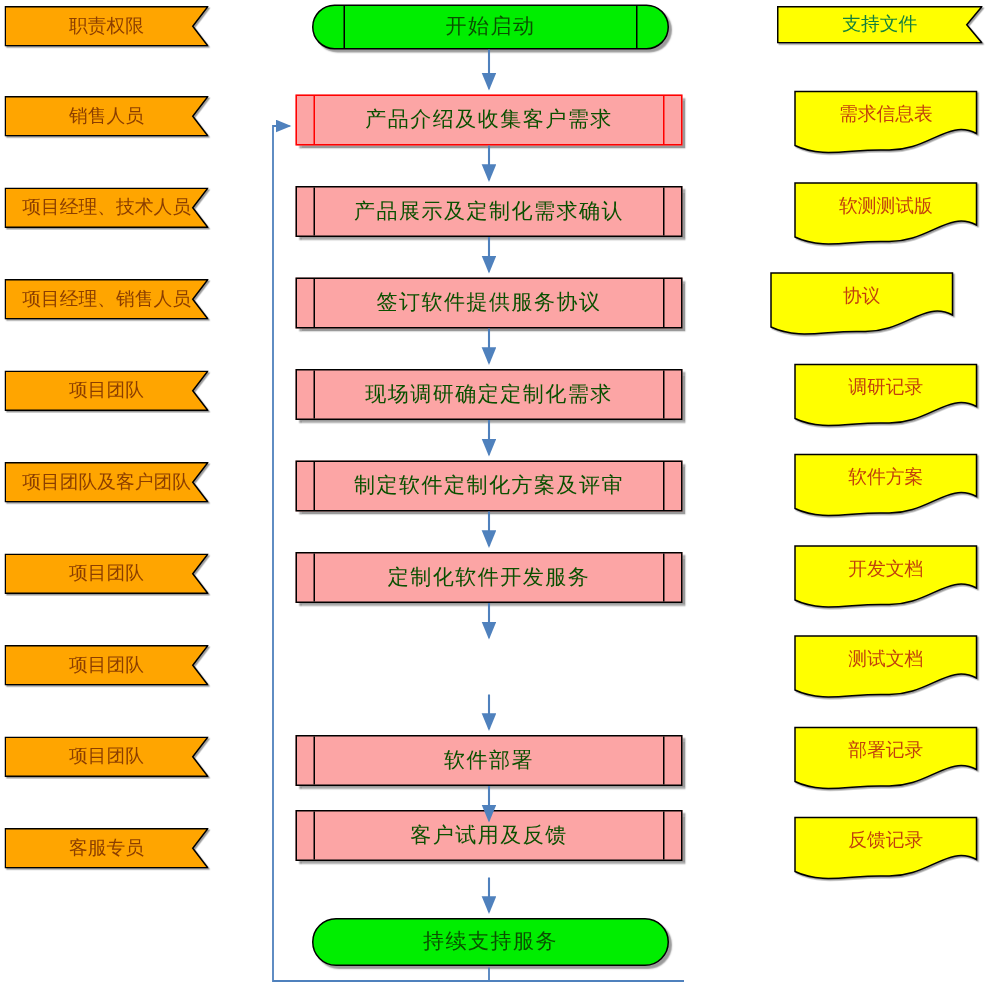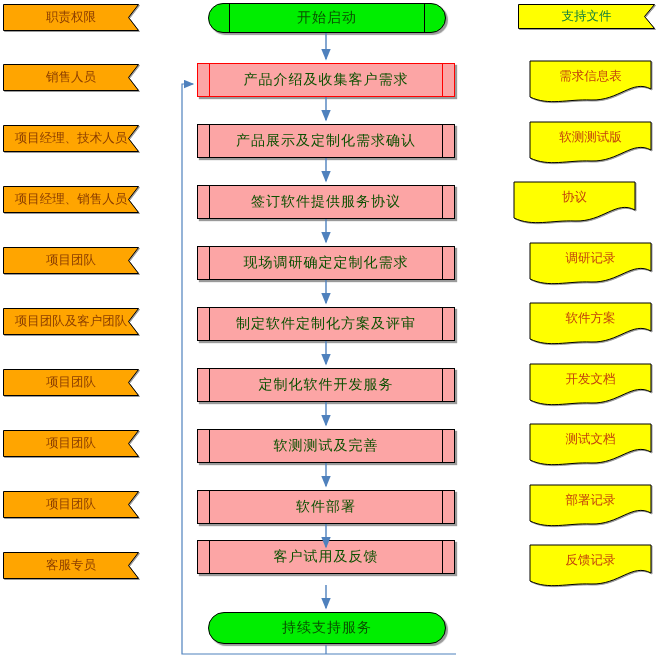--- a/index.html
+++ b/index.html
@@ -150,23 +150,20 @@
   </div>
   <div class="shape proc" style="left:197px;top:246px;width:258px;height:34px;">
     <span class="lbl">现场调研确定定制化需求</span>
   </div>
   <div class="shape proc" style="left:197px;top:307px;width:258px;height:34px;">
     <span class="lbl">制定软件定制化方案及评审</span>
   </div>
   <div class="shape proc" style="left:197px;top:368px;width:258px;height:34px;">
     <span class="lbl">定制化软件开发服务</span>
   </div>
-  <div class="shape proc" style="left:197px;top:429px;width:258px;height:34px;">
-    <span class="lbl">软测测试及完善</span>
-  </div>
   <div class="shape proc" style="left:197px;top:490px;width:258px;height:34px;">
     <span class="lbl">软件部署</span>
   </div>
   <div class="shape proc" style="left:197px;top:540px;width:258px;height:34px;">
     <span class="lbl">客户试用及反馈</span>
   </div>
 
   <div class="shape term" style="left:208px;top:612px;width:238px;height:32px;">
     <span class="lbl">持续支持服务</span>
   </div>

